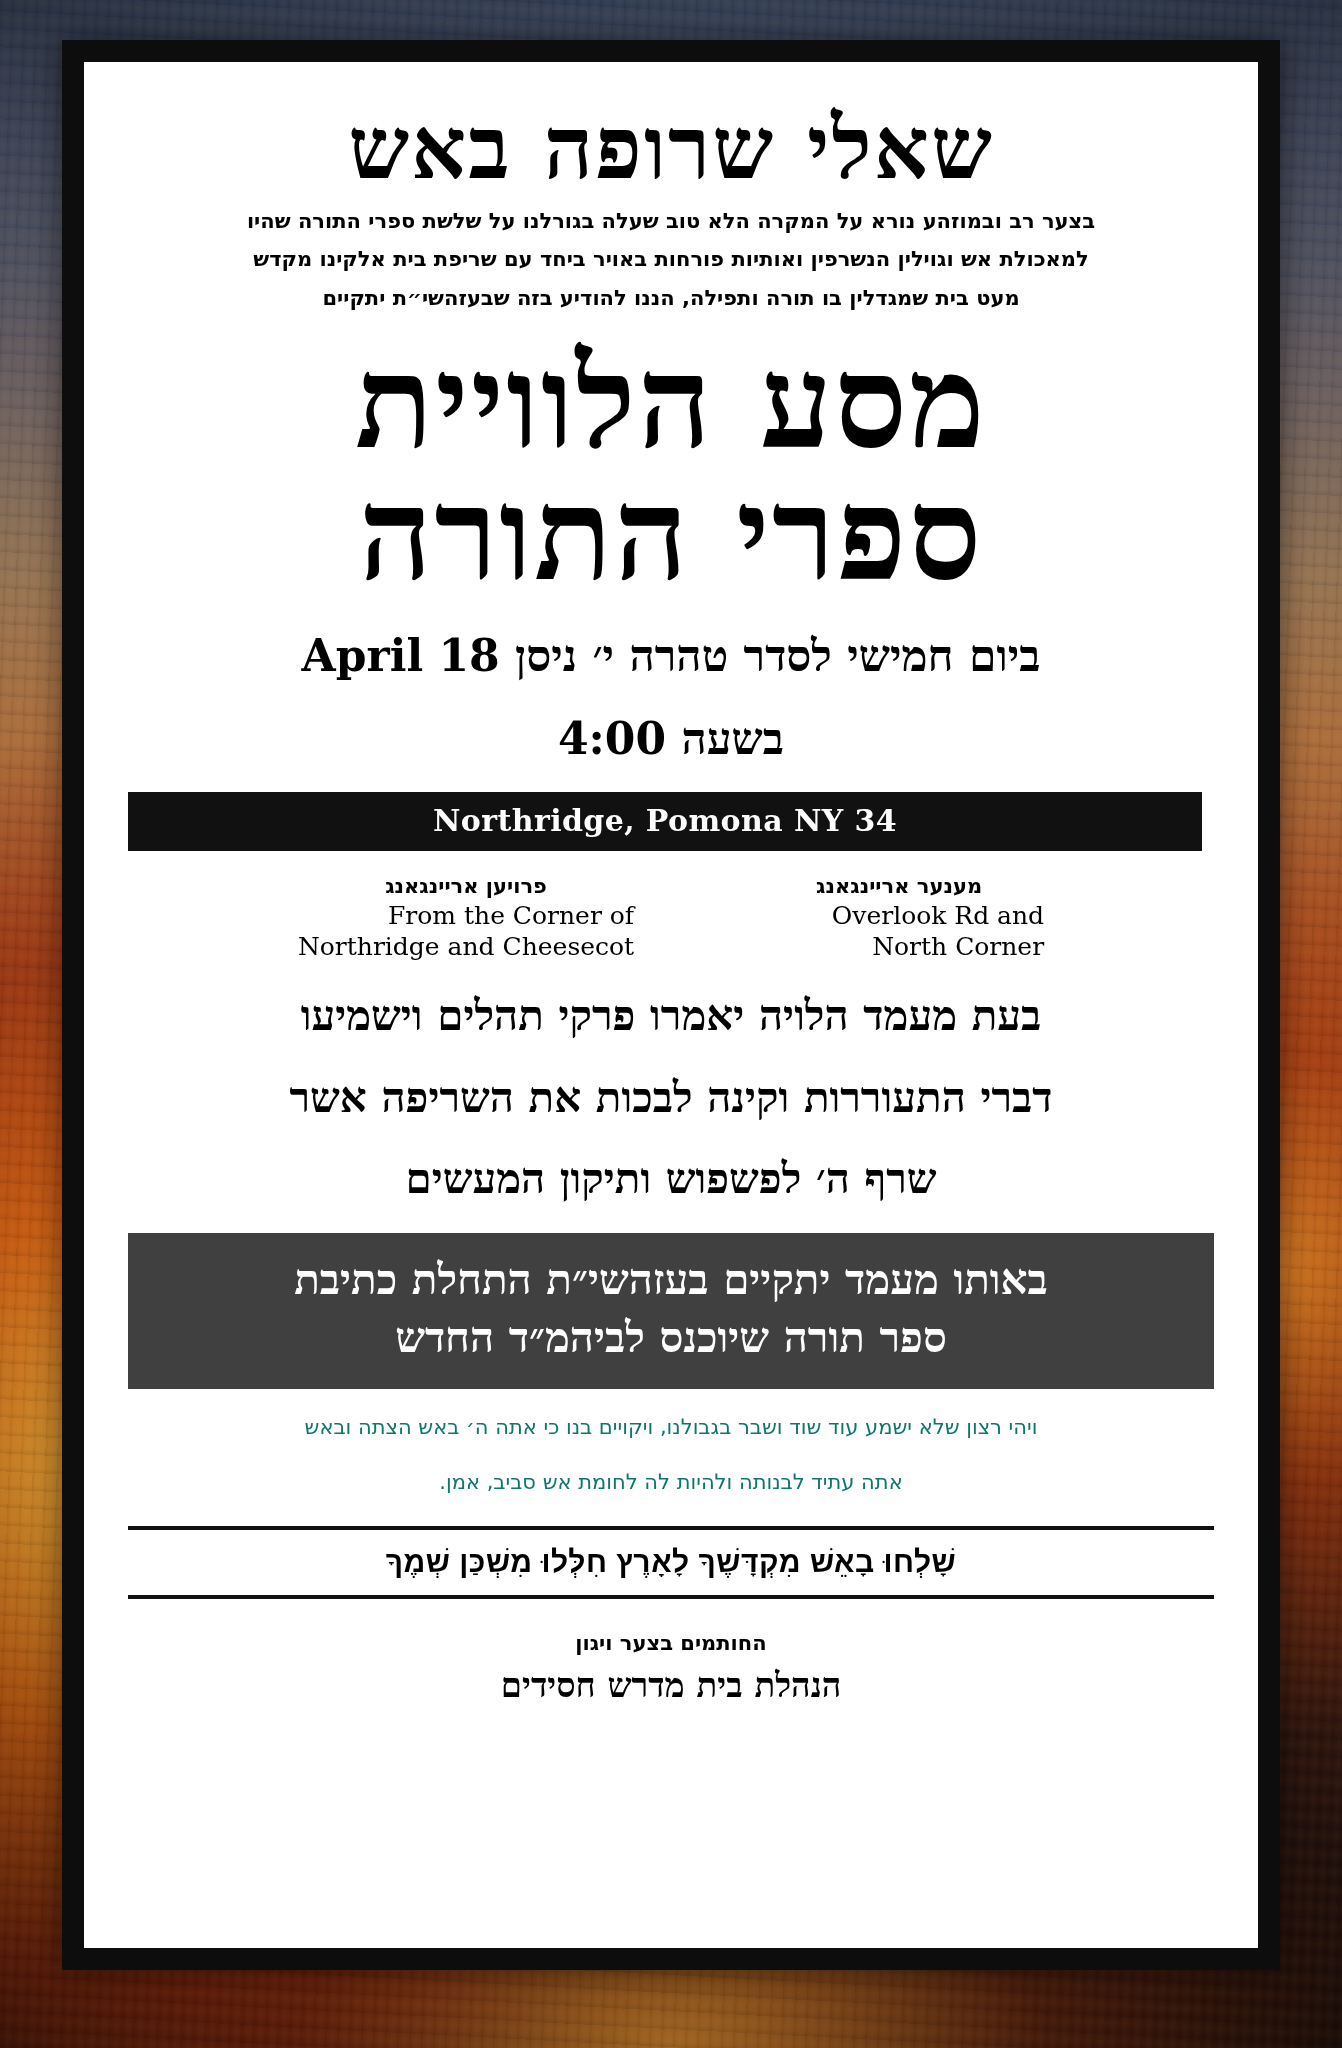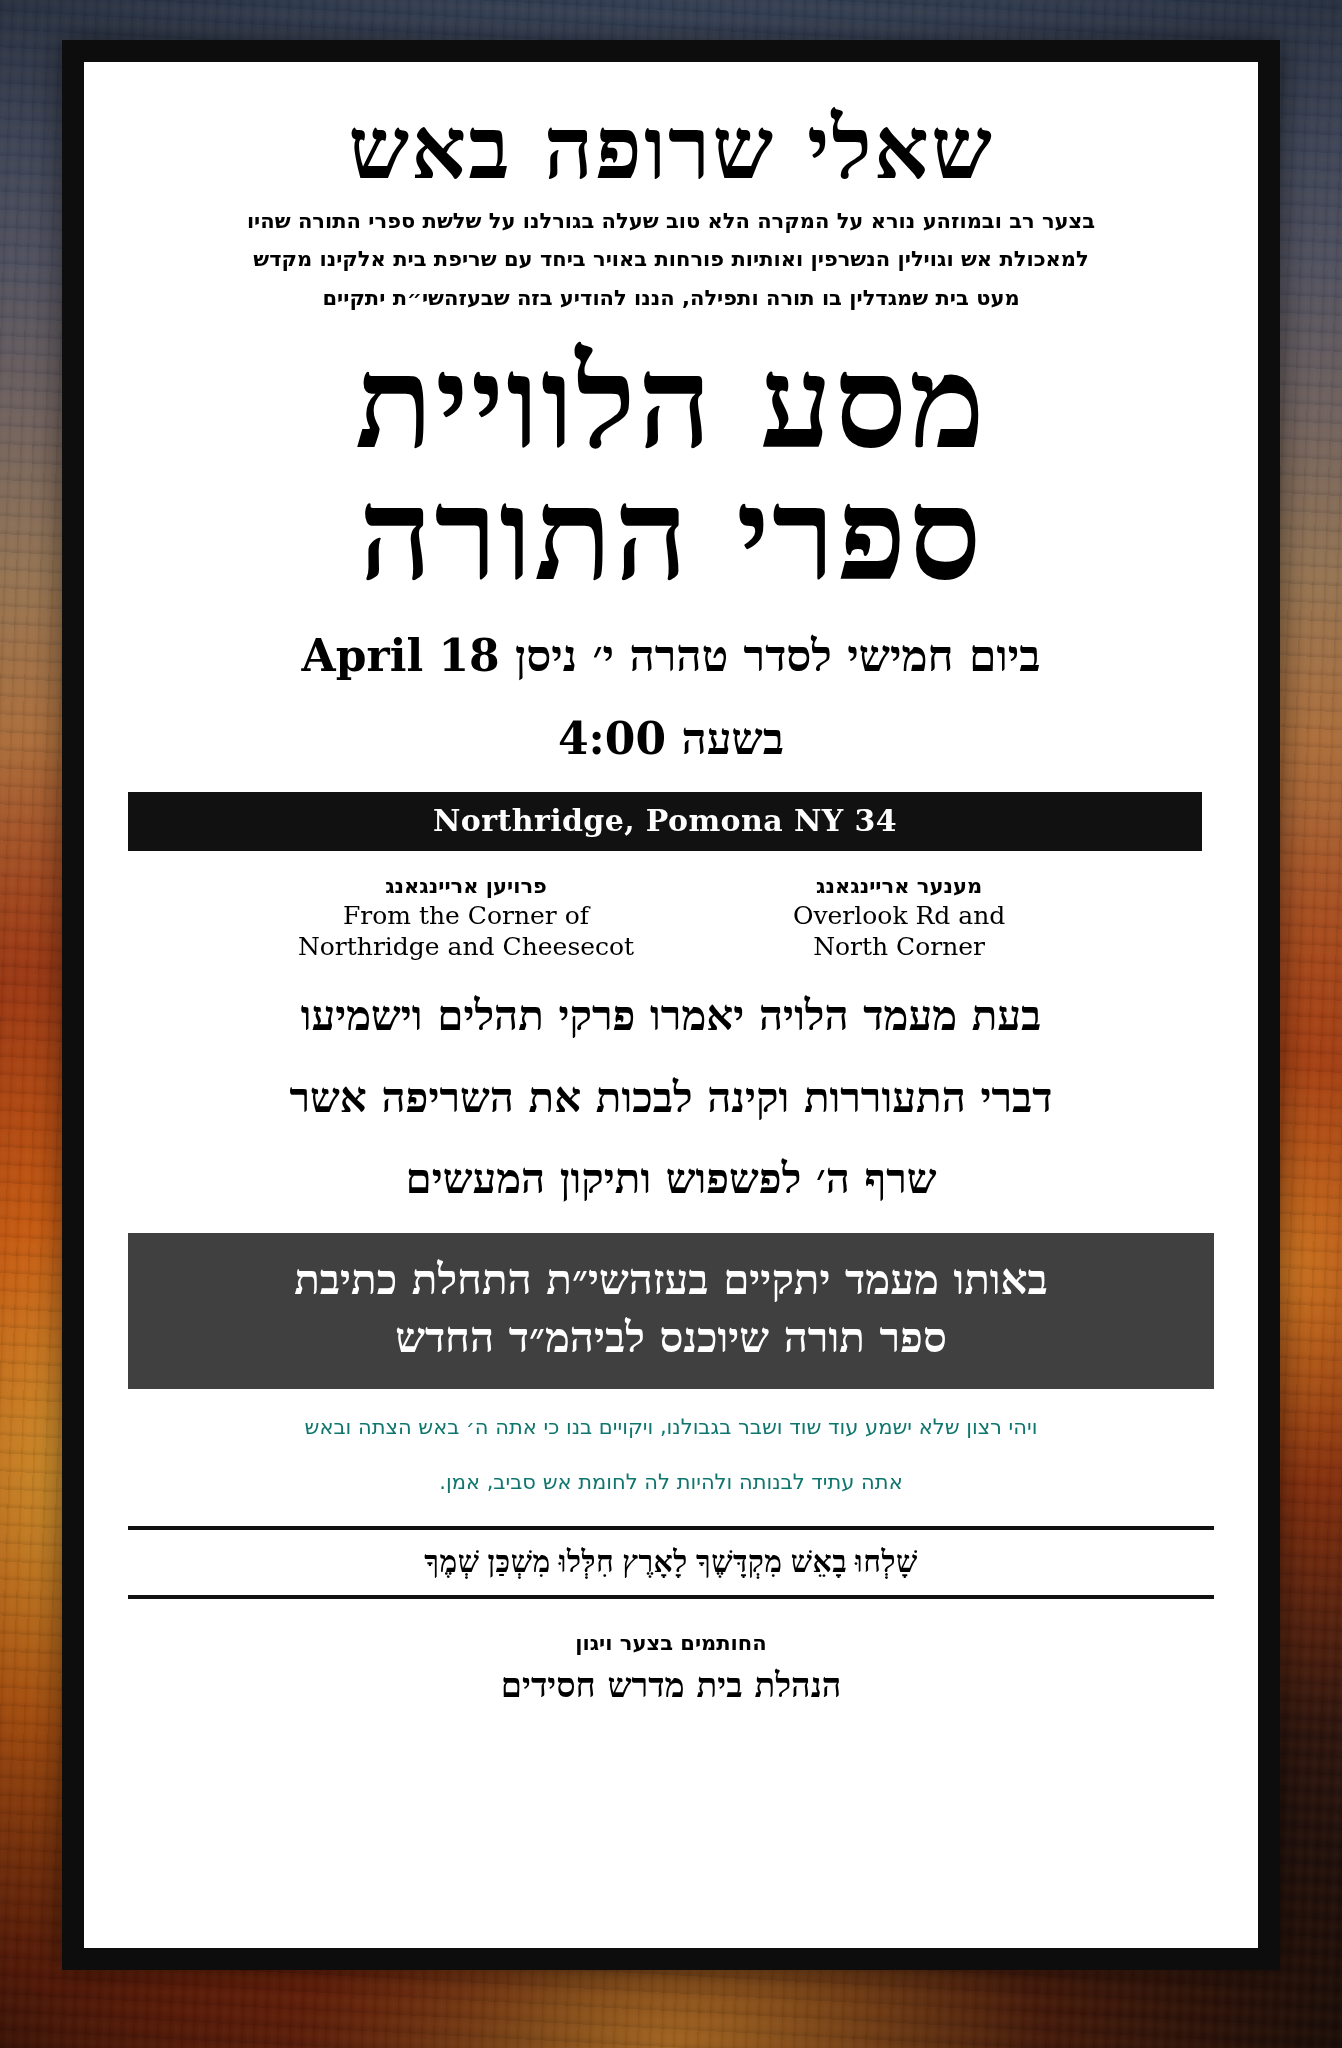--- a/index.html
+++ b/index.html
@@ -140,20 +140,21 @@
     font-size: 21px;
     line-height: 1.3;
     color: #000;
   }
   .corner-en {
     font-family: "DejaVu Serif", serif;
     font-size: 25px;
     line-height: 1.25;
     color: #000;
     direction: ltr;
+    text-align: right;
   }
   .para-mid {
     font-family: "DejaVu Serif", serif;
     font-weight: bold;
     font-size: 42px;
     line-height: 1.32;
     color: #000;
     margin: 26px auto 0 auto;
     max-width: 1040px;
   }
@@ -176,21 +177,21 @@
     margin: 22px auto 0 auto;
     max-width: 1000px;
   }
   .rule-block {
     margin: 26px 0 0 0;
     border-top: 4px solid #111;
     border-bottom: 4px solid #111;
     padding: 12px 0 14px 0;
   }
   .pasuk {
-    font-family: Liberation Serif, serif;
+    font-family: Liberation Sans, sans-serif;
     font-weight: bold;
     font-size: 30px;
     line-height: 1.3;
     color: #000;
     letter-spacing: 0.5px;
   }
   .sig {
     margin: 30px 0 0 0;
   }
   .sig-top {

